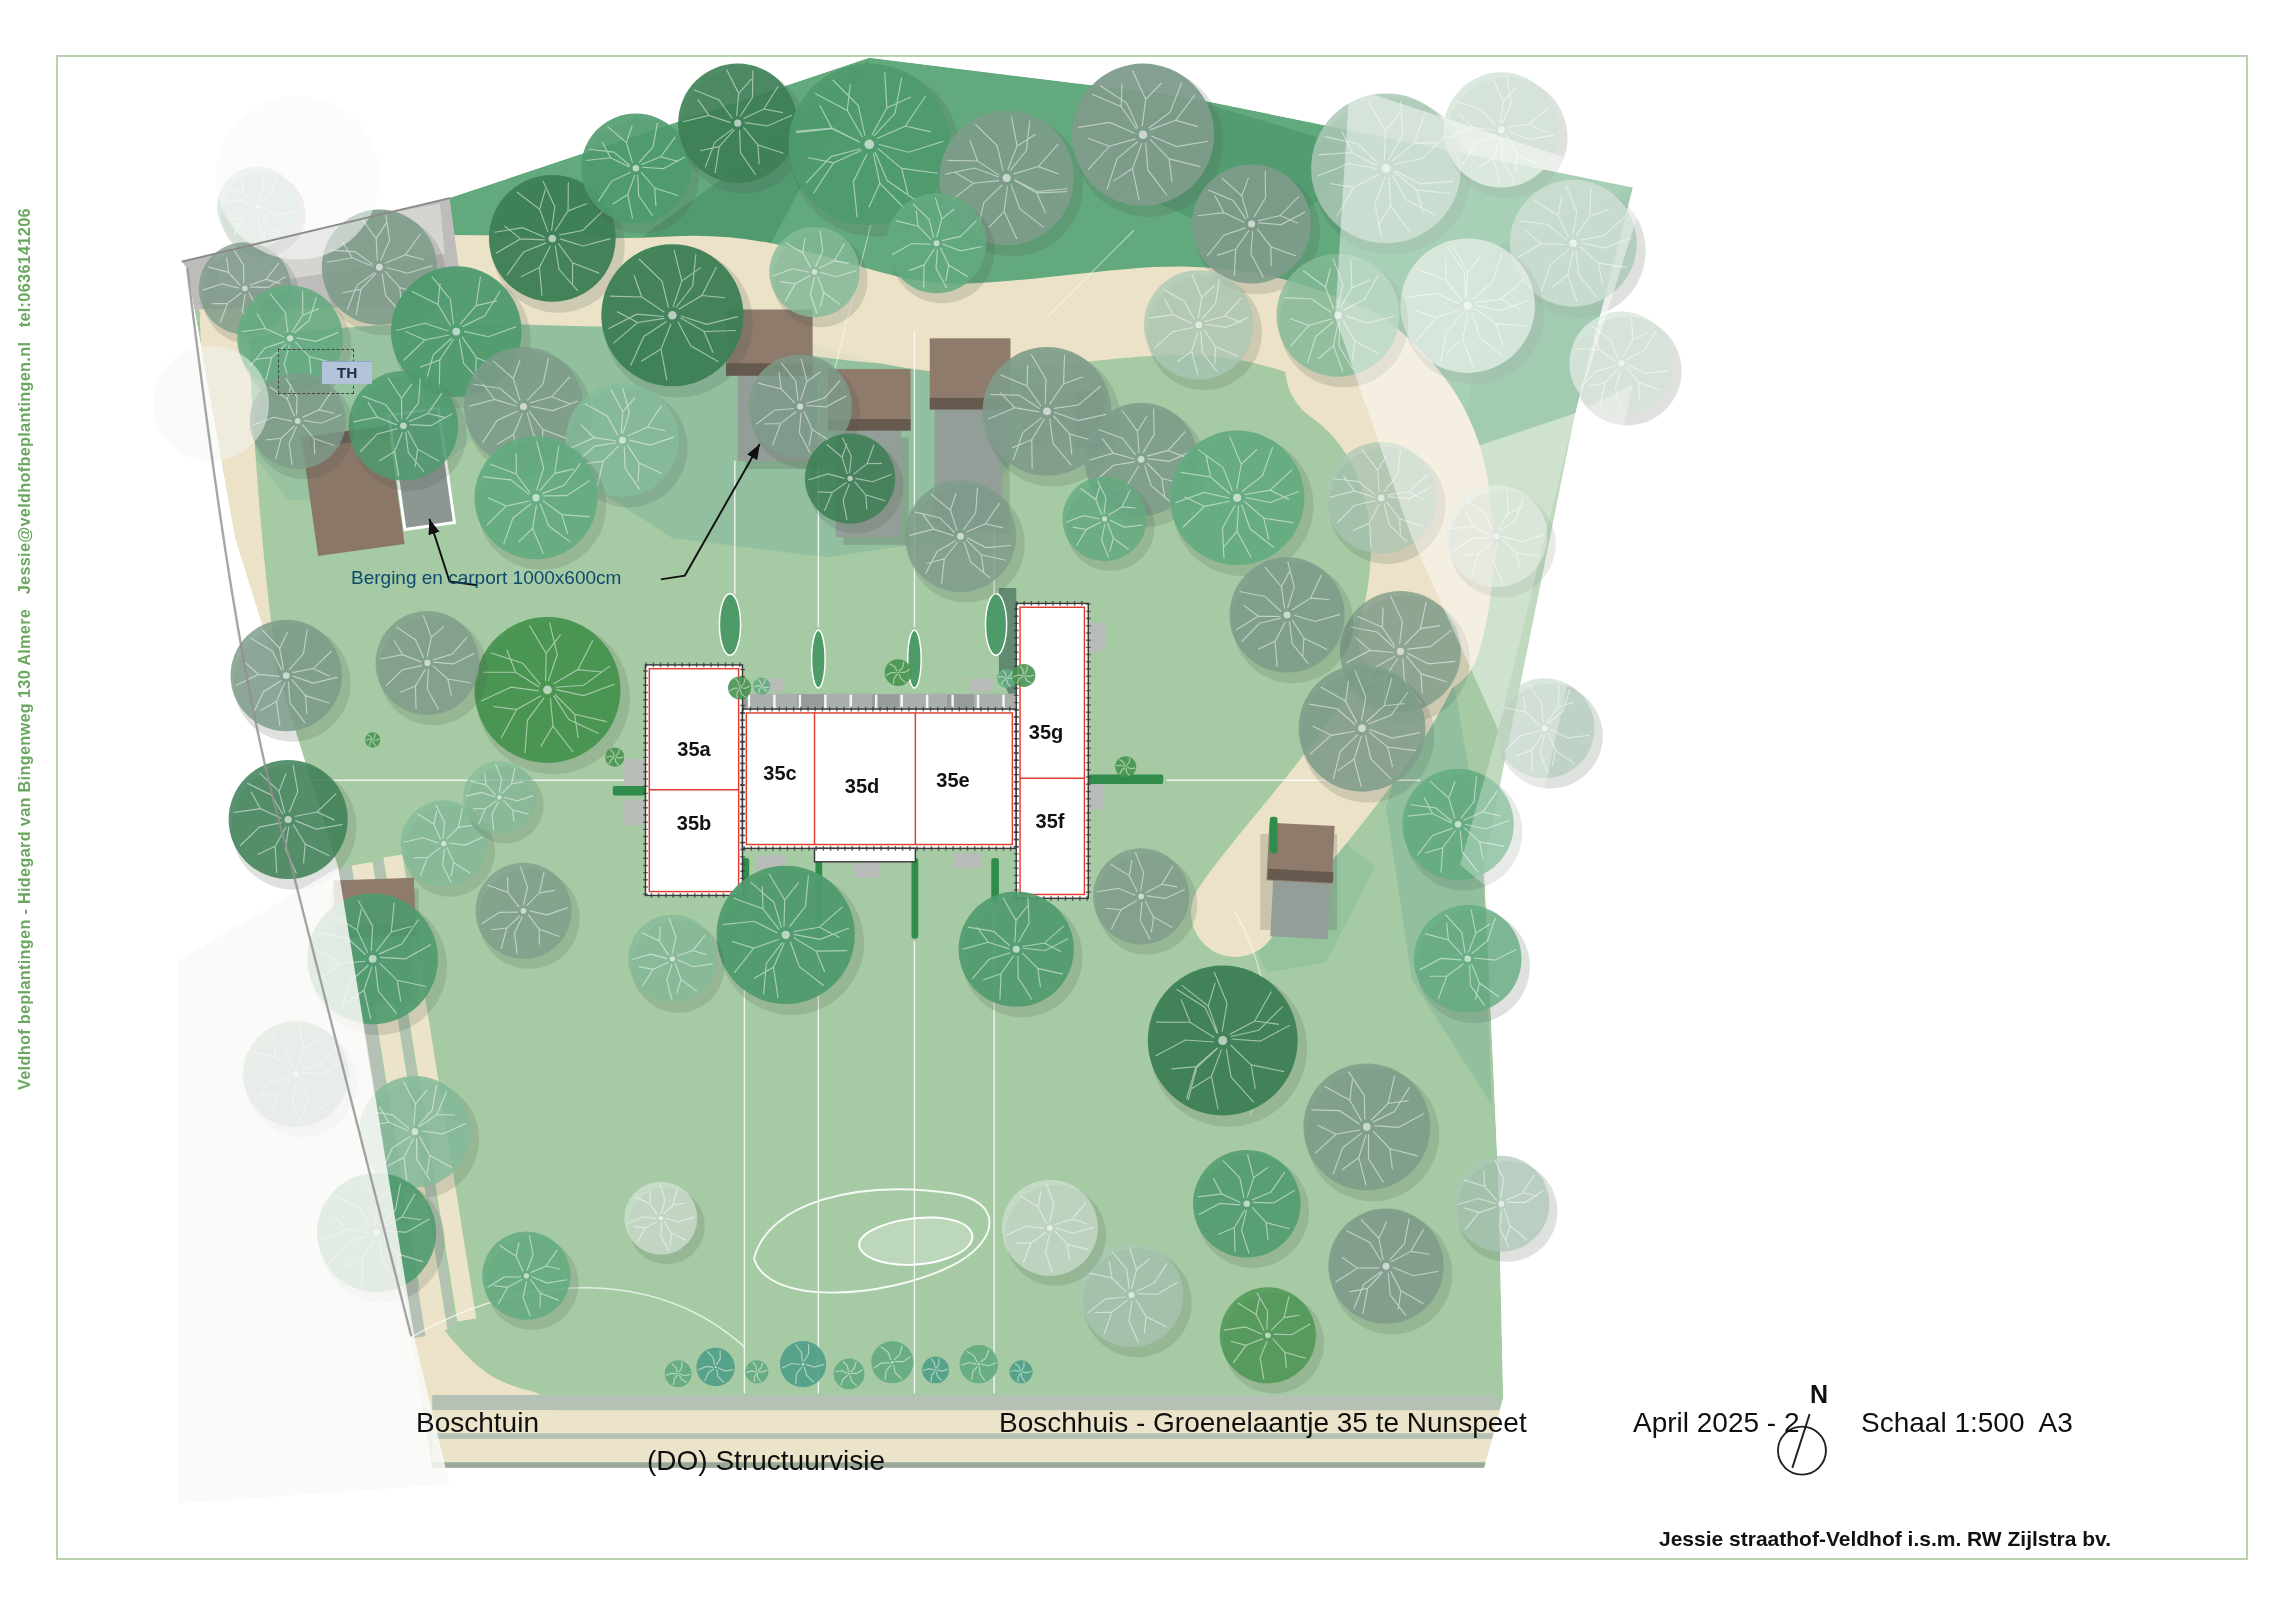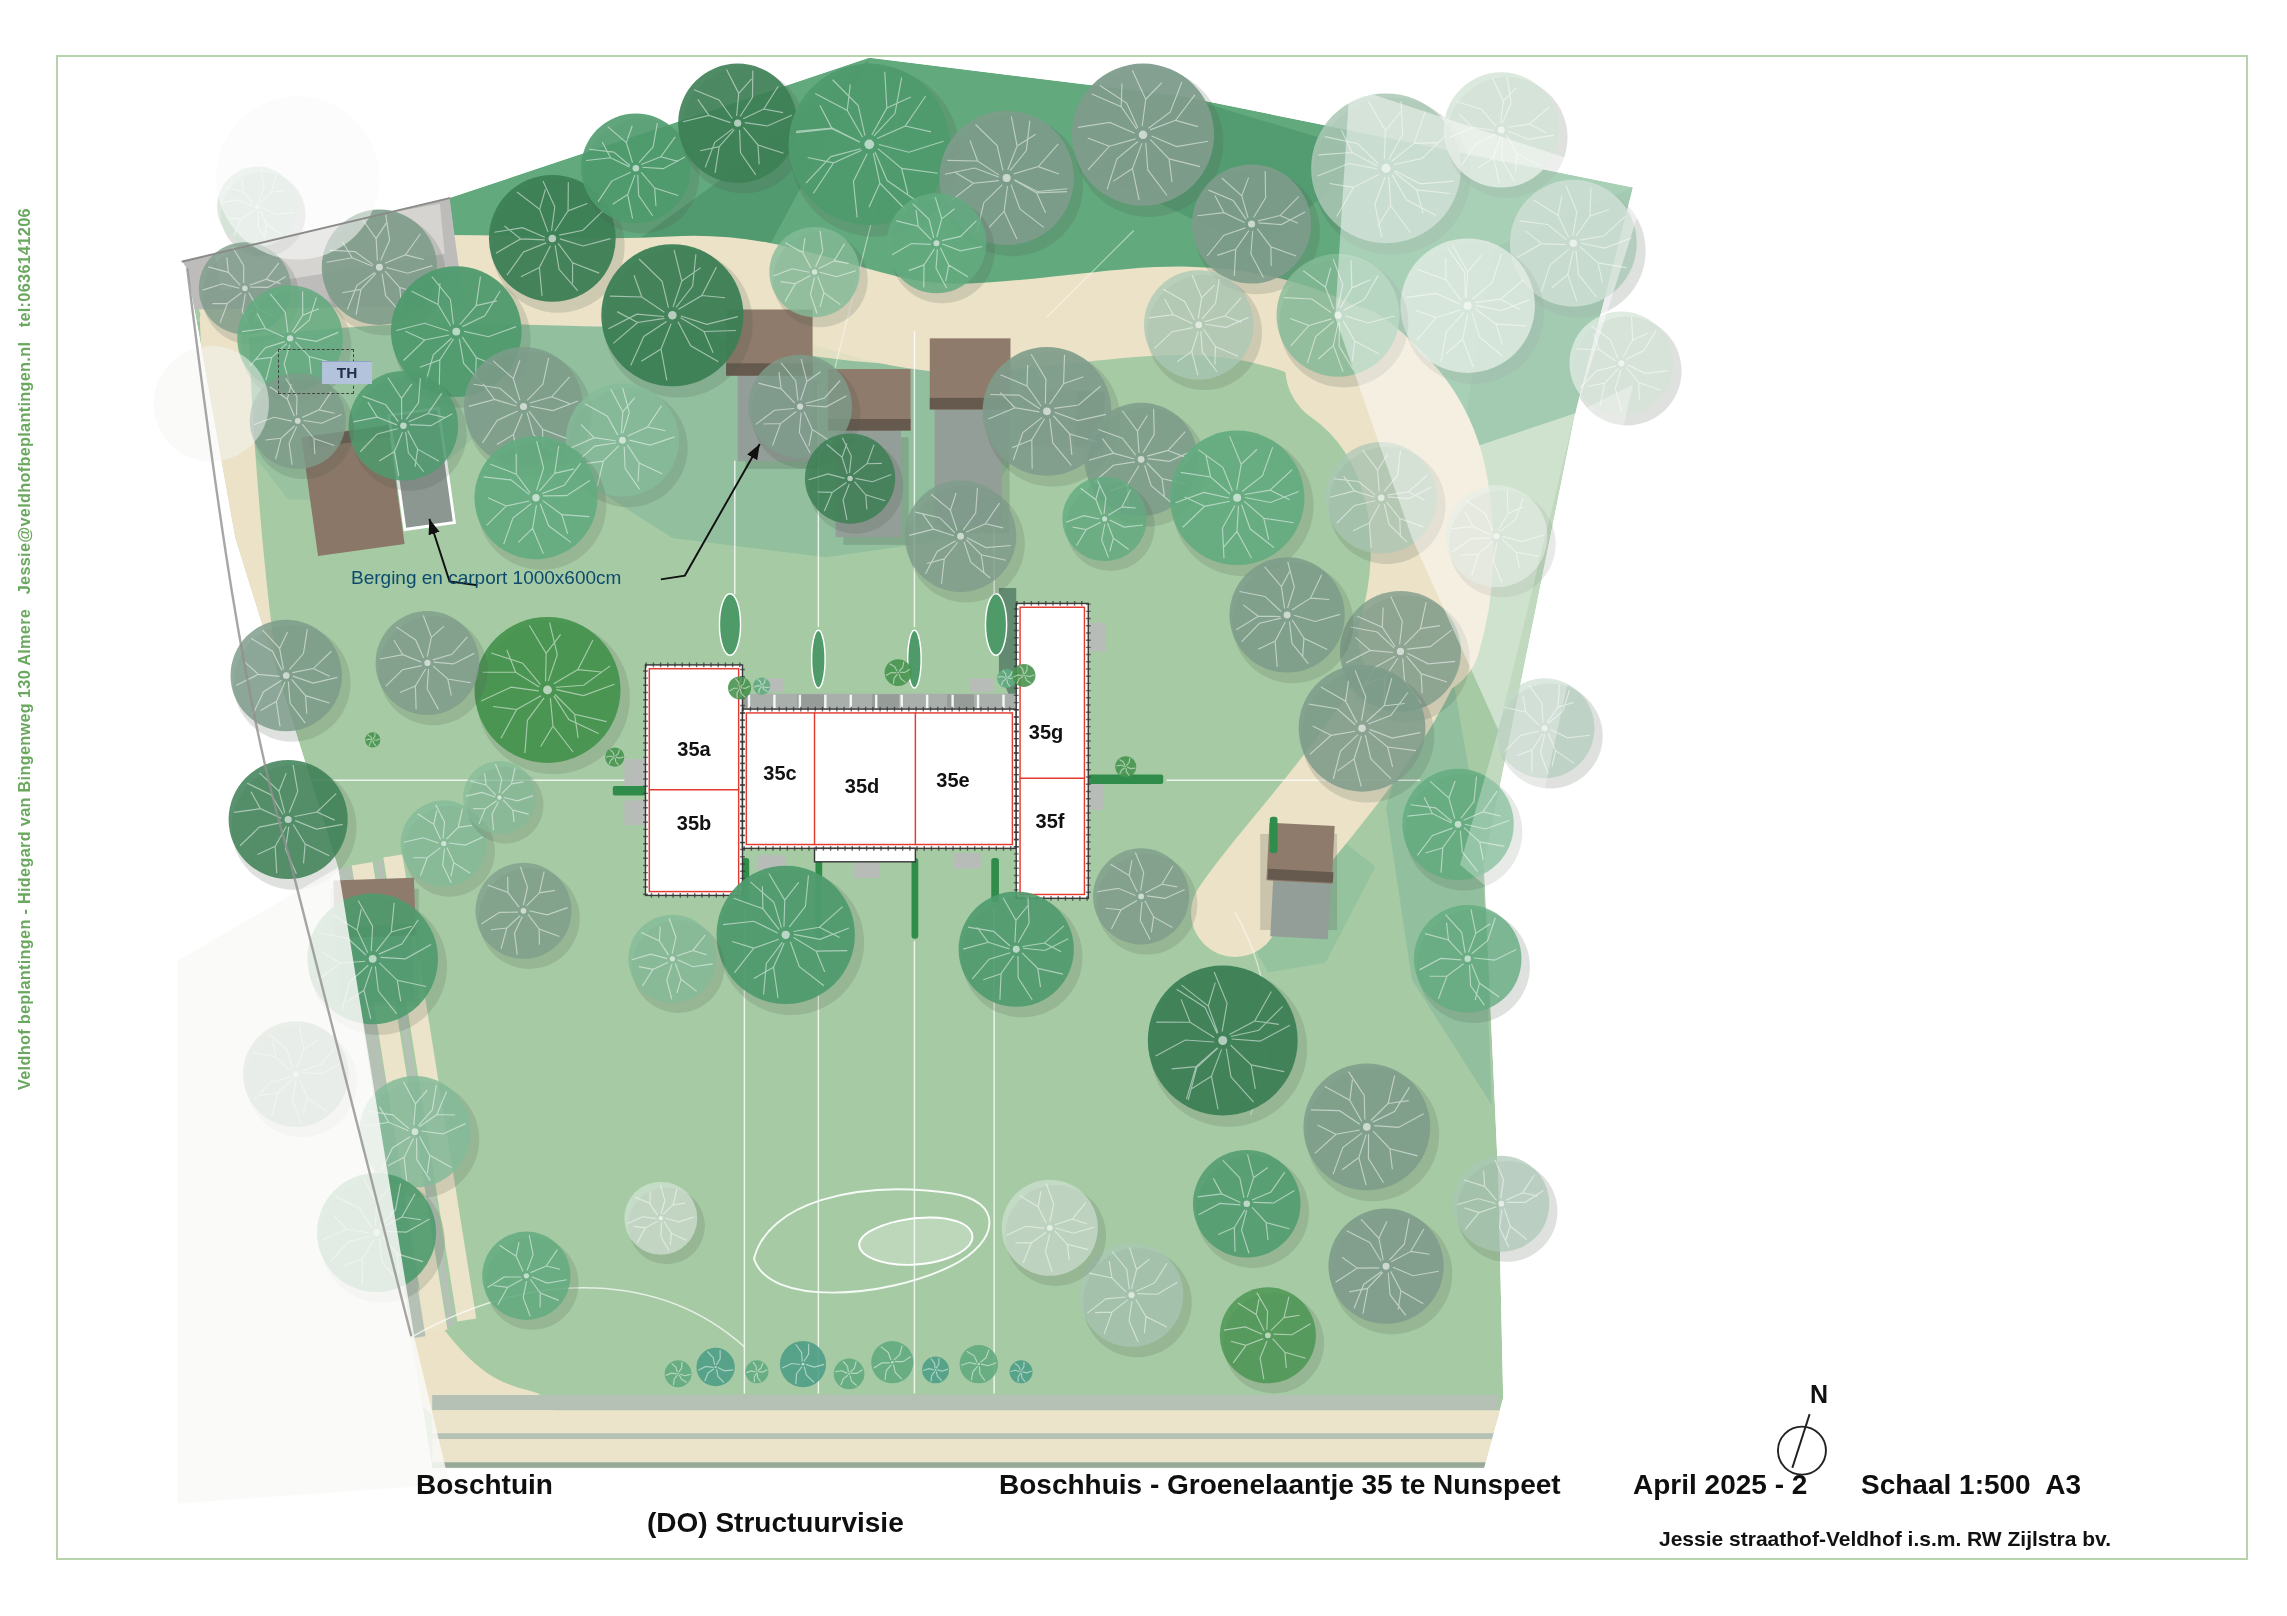--- a/index.html
+++ b/index.html
@@ -8,21 +8,21 @@
   #frame{left:56px;top:55px;width:2188px;height:1501px;border:2.9px solid #b7d2ac;}
   #plan{left:0;top:0;width:2287px;height:1617px;}
   #sidebar-text{left:15.4px;top:1090px;transform:rotate(-90deg);transform-origin:0 0;
     font-size:16.3px;font-weight:bold;color:#69a85e;white-space:pre;letter-spacing:0.3px;}
   .unit-label{position:absolute;transform:translate(-50%,-50%);font-size:20px;font-weight:bold;color:#111;white-space:nowrap;}
   #berging-label{left:351px;top:567px;font-size:19px;color:#0c4a6e;white-space:pre;}
   #th-dash{left:278px;top:349px;width:76px;height:45px;border:1px dashed #444;box-sizing:border-box;}
   #th-box{left:291px;top:361px;width:50px;height:22px;background:#b3c3dc;border-top:1.9px solid #8fa3c4;
     font-size:15.4px;font-weight:600;color:#24304a;text-align:center;line-height:21px;margin-left:31px;}
   #n-label{left:1799px;top:1380px;width:40px;text-align:center;font-size:25px;font-weight:600;color:#111;}
-  .footer-item{position:absolute;top:1469px;font-size:28px;font-weight:bold;color:#0f0f0f;white-space:pre;}
+  .footer-item{position:absolute;top:1407px;font-size:28px;font-weight:normal;color:#0f0f0f;white-space:pre;}
   #f-project{left:416px;} #f-phase{left:647px;margin-top:38px;} #f-location{left:999px;} #f-date{left:1633px;} #f-scale{left:1861px;}
   #credit{left:1658px;top:1527px;width:453px;text-align:right;font-size:21px;font-weight:bold;color:#111;white-space:pre;}
 </style>
 </head>
 <body>
 
 <div id="app">
   <svg id="plan" class="abs" viewBox="0 0 2381 1683">
       <defs>
         <clipPath id="site">

